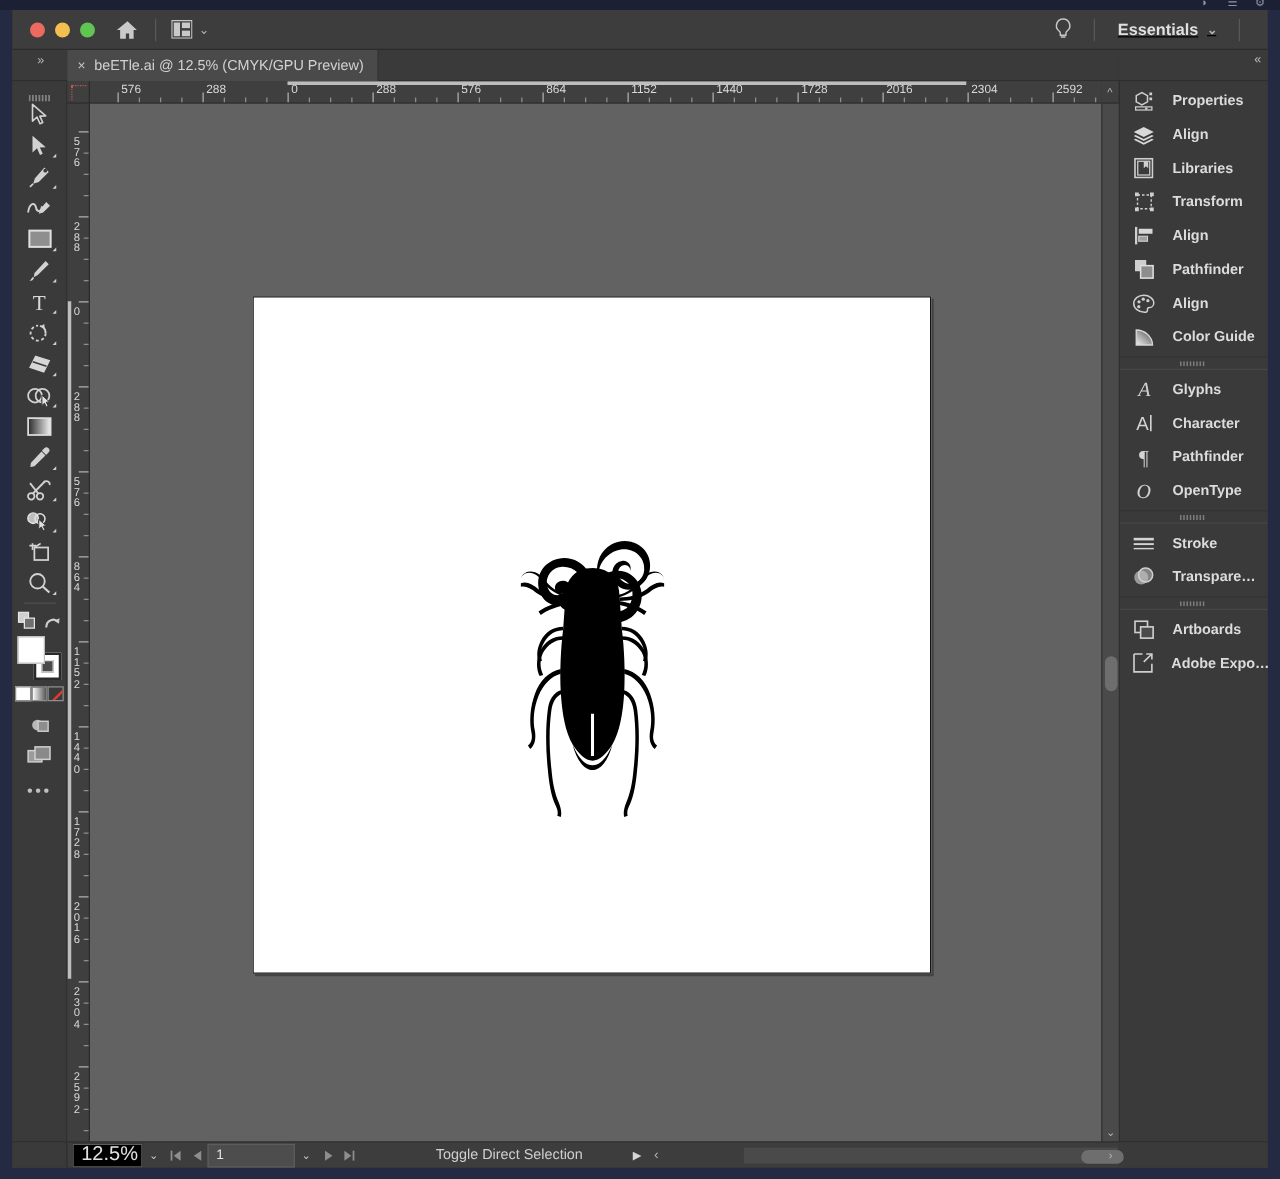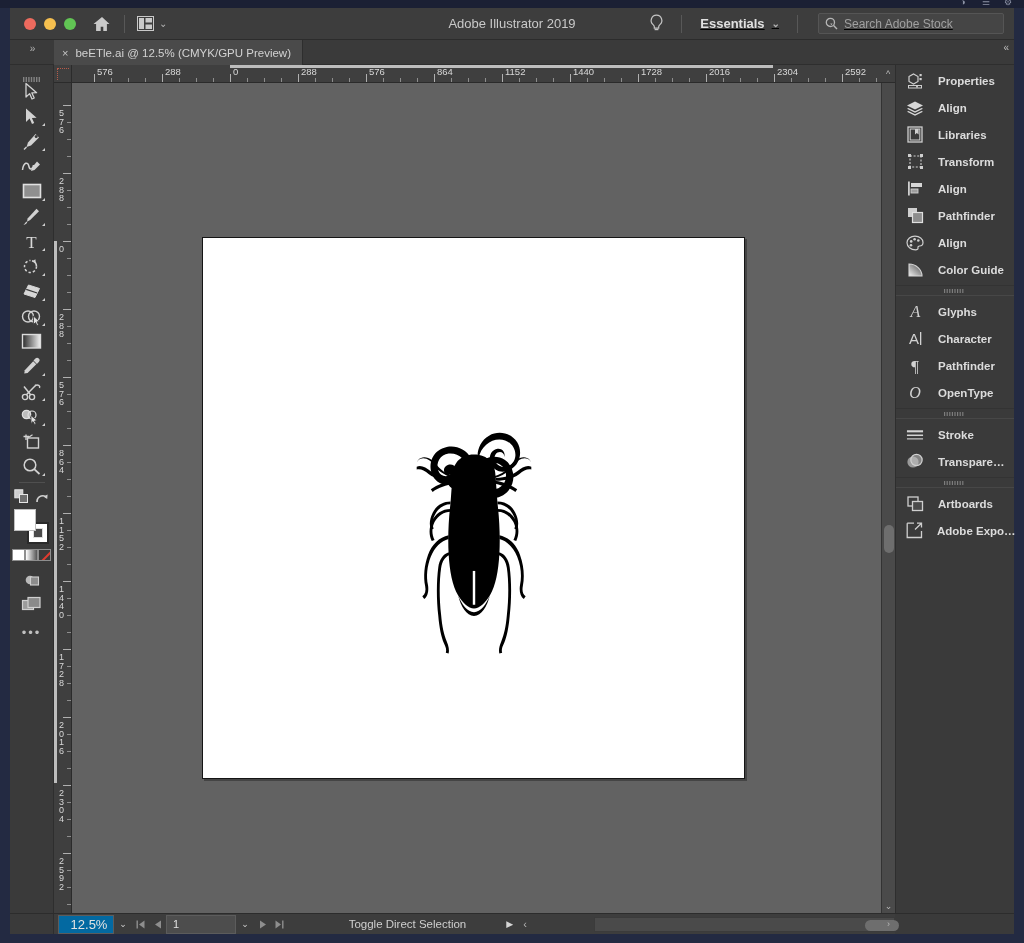--- a/index.html
+++ b/index.html
@@ -216,22 +216,22 @@
   
   .statusbar {
     height: 21px; background: #3d3d3d; display: flex; align-items: stretch;
     flex: 0 0 21px; border-top: 1px solid #2c2c2c;
   }
   .sb-left { width: 44px; background: #3a3a3a; border-right: 1px solid #2e2e2e; }
   .sb-main { flex: 1; display: flex; align-items: center; min-width: 0; }
   .sb-right { width: 119px; background: #3a3a3a; }
   .zoom-field {
     display: flex; align-items: center;
-    width: 56px; height: 19px; background: #0369a1; border: 1px solid #5c5c5c;
-    font-size: 13px; color: #e2e2e2; padding-left: 6px; margin-left: 4px; justify-content: center;
+    width: 56px; height: 19px; background: #000000; border: 1px solid #5c5c5c;
+    font-size: 16px; color: #e2e2e2; padding-left: 6px; margin-left: 4px;
   }
   .mini-chev { width: 18px; height: 19px; display:flex; align-items:center; justify-content:center; color:#d0d0d0; font-size:9px; }
   .nav-btn { width: 17px; height: 19px; display: flex; align-items: center; justify-content: center; color: #8e8e8e; font-size: 9px; }
   .page-field {
     display: flex; align-items: center;
     width: 70px; height: 19px; background: #4d4d4d; border: 1px solid #5c5c5c;
     font-size: 11px; color: #e2e2e2; padding-left: 6px;
   }
   .status-text {
     flex: 1; text-align: center; font-size: 11.5px; color: #cfcfcf;
@@ -303,43 +303,34 @@
       <div class="arrange-btn">
         <svg width="17" height="15" viewBox="0 0 17 15">
             <rect x="0.5" y="0.5" width="16" height="14" fill="none" stroke="#c9c9c9"></rect>
             <rect x="2" y="2" width="5" height="11" fill="#c9c9c9"></rect>
             <rect x="8.5" y="2" width="6.5" height="4.5" fill="#c9c9c9"></rect>
             <rect x="8.5" y="8.5" width="6.5" height="4.5" fill="#c9c9c9"></rect>
           </svg>
         <span class="chev">⌄</span>
       </div>
 
-      <div class="app-title">Adobe Illustrator 2019</div>
 
       <div class="tb-right">
         <div class="bulb-btn">
           <svg width="15" height="19" viewBox="0 0 15 19">
               <path d="M7.5 1.2 a5.3 5.3 0 0 1 3.4 9.4 c-.9.8-1.2 1.3-1.2 2.2 v1.3 h-4.4 v-1.3 c0-.9-.3-1.4-1.2-2.2 A5.3 5.3 0 0 1 7.5 1.2 Z" fill="none" stroke="#c6c6c6" stroke-width="1.2"></path>
               <path d="M5.6 15.6 h3.8" stroke="#c6c6c6" stroke-width="1.2"></path>
             </svg>
         </div>
         <div class="vsep"></div>
         <div class="workspace-btn">
           <span>Essentials</span>
           <span class="chev">⌄</span>
         </div>
         <div class="vsep"></div>
-        <div class="search-box">
-          <svg width="13" height="13" viewBox="0 0 13 13">
-              <circle cx="5.4" cy="5.4" r="4.1" fill="none" stroke="#b6b6b6" stroke-width="1.3"></circle>
-              <path d="M8.6 8.6 L12 12" stroke="#b6b6b6" stroke-width="1.4"></path>
-              <path d="M5.2 6.6 l2.4 0 l-1.2 1.6 z" fill="#b6b6b6"></path>
-            </svg>
-          <span class="ph">Search Adobe Stock</span>
-        </div>
       </div>
     </div>
 
     <div class="tabrow">
       <div class="tabrow-left">
         <span class="chev">»</span>
       </div>
       <div class="doc-tab">
         <span class="tab-close">×</span>
         <span>beETle.ai @ 12.5% (CMYK/GPU Preview)</span>

